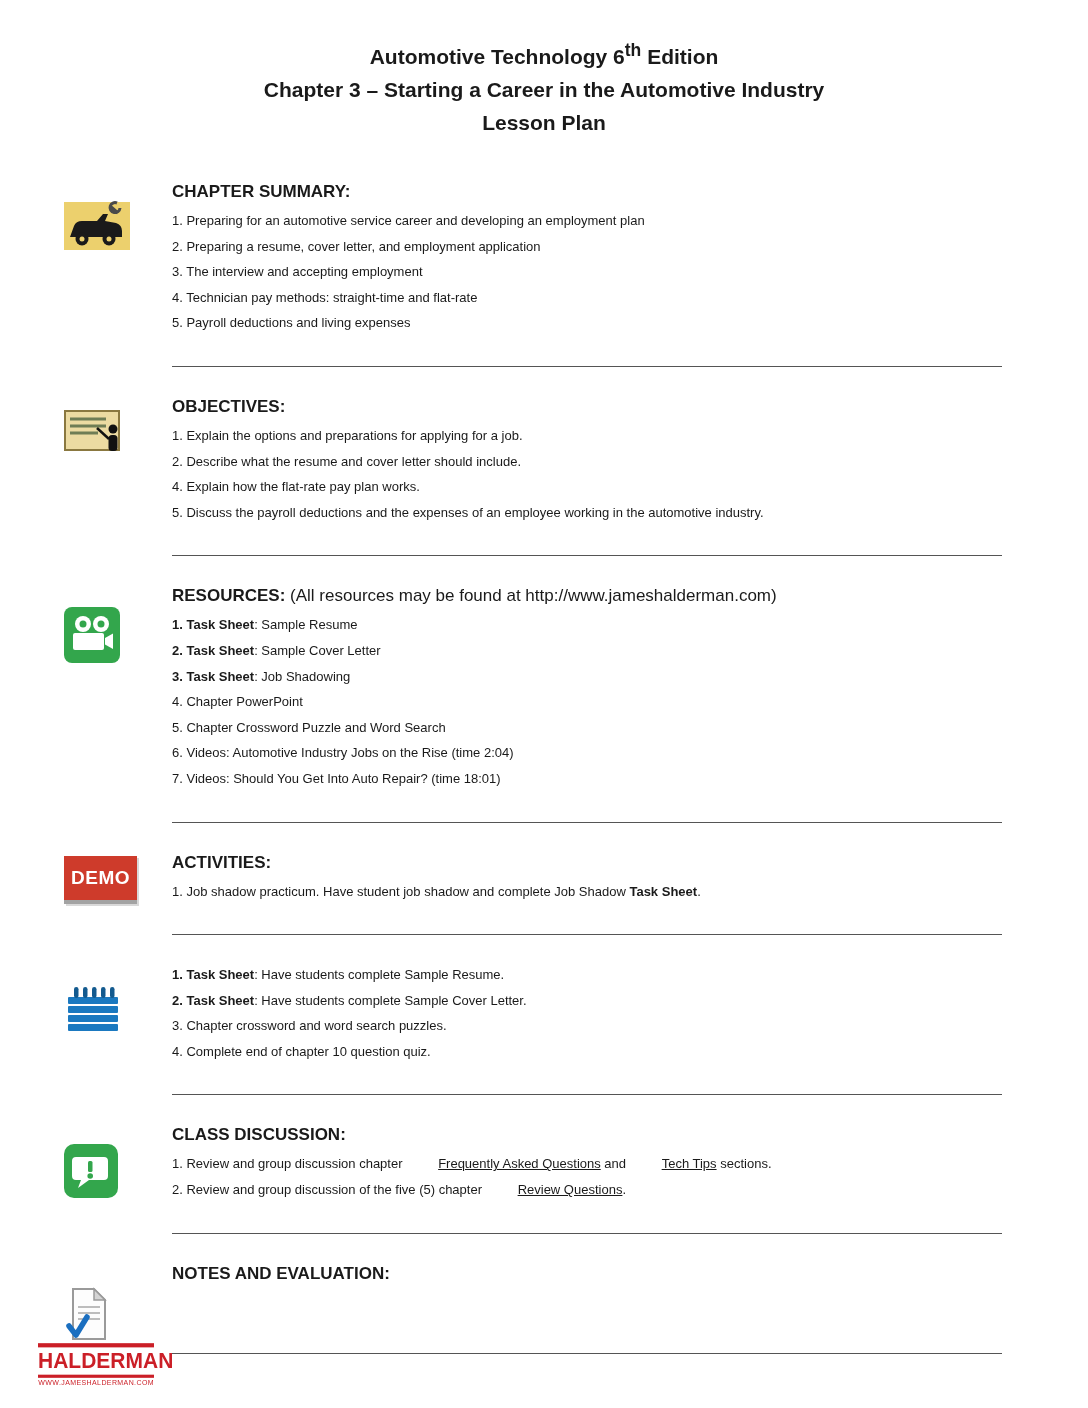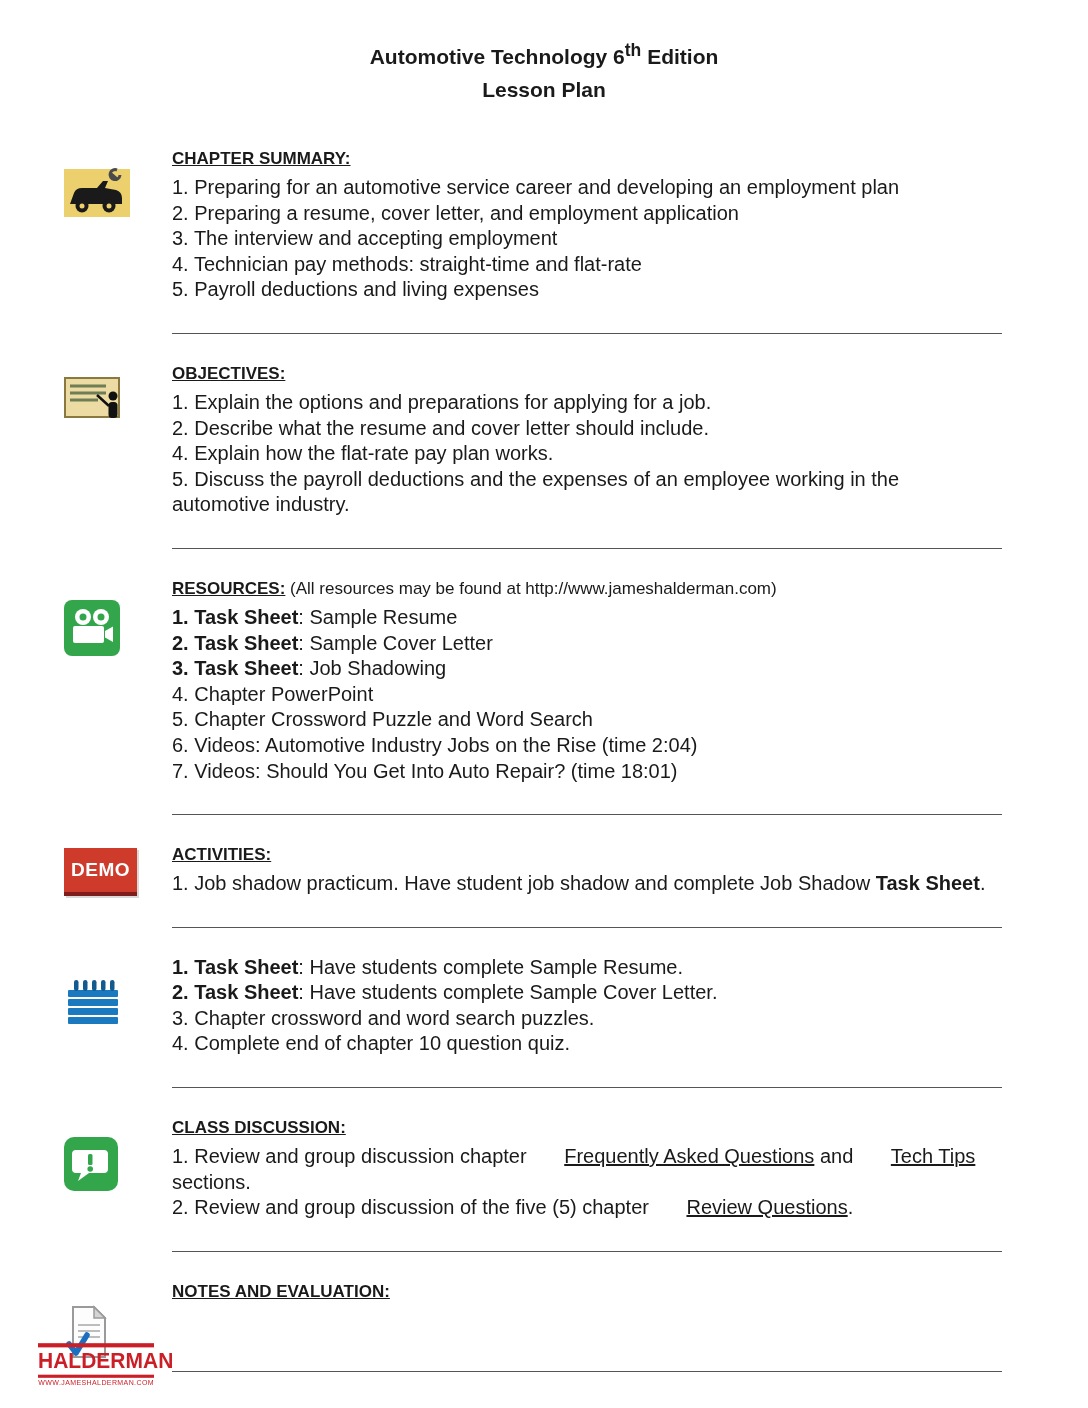--- a/index.html
+++ b/index.html
@@ -16,51 +16,52 @@
   .sec .icon { position:absolute; left:-108px; display:block; }
   .ic-summary   { top:20px; }
   .ic-objectives{ top:16px; }
   .ic-resources { top:24px; }
   .ic-demo      { top:6px; }
   .ic-assign    { top:20px; }
   .ic-discuss   { top:22px; }
   .ic-notes     { top:26px; }
 
   .hd-line { font-size:17px; line-height:26px; margin:0 0 3px 0; font-weight:700; }
-  .hd  { text-decoration:underline; }
+  .hd  { }
   .sfx { font-weight:400; }
-  .line { font-size:20px; line-height:25.6px; }
+  .line { font-size:13px; line-height:25.6px; }
   .line .b { font-weight:700; }
   .line .u { text-decoration:underline;margin-left:32px; }
 
   hr.div { border:none; border-top:1.4px solid #555; margin:30px 0 27px 0; }
   .sec-notes hr.div { margin-top:66px; }
 
   .demo-ribbon {
     background:#ce3b2b; color:#ffffff; font-weight:700; font-size:19px;
     letter-spacing:0.5px; padding:11px 7px; display:inline-block; min-width:58px;
-    text-align:left; border-bottom:4px solid #7f1d1d;
+    text-align:left; border-bottom:4px solid #a3a3a3;
     box-shadow:2px 2px 0 rgba(0,0,0,0.15);
   }
 
   .logo { position:absolute; left:36px; top:1344px; width:116px; text-align:right; }
   .logo-name {
     color:#cb1f27; font-weight:700; font-size:21px; line-height:24px;
     border-top:4px solid #cb1f27; border-bottom:3px solid #cb1f27; padding:1px 0;
     transform:scaleY(1.05);
   }
   .logo-url { color:#cb1f27; font-size:7px; margin-top:2px; letter-spacing:0.4px; }
 </style>
 </head>
 <body>
 
 <div class="page">
 
   <div class="titleblock">
     <div><span>Automotive Technology 6</span><sup>th</sup><span> Edition</span></div>
+    <div>Chapter 3 – Starting a Career in the Automotive Industry</div>
     <div>Lesson Plan</div>
   </div>
 
   <div class="content">
 
     <section class="sec">
       <span class="icon ic-summary">
         <svg width="66" height="54" viewBox="0 0 66 54">
           <rect x="0" y="3" width="66" height="48" fill="#ecd06d"></rect>
           <path d="M6 38 L10 27 Q12 22 18 22 L33 22 L39 15 L44 15 L41 22 L52 24 Q58 26 58 32 L58 38 Z" fill="#1a1a1a"></path>

